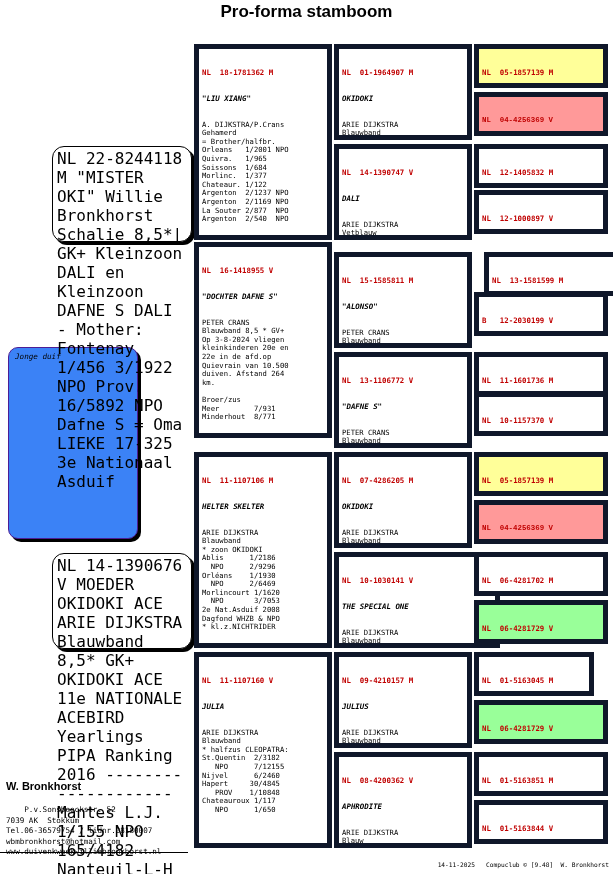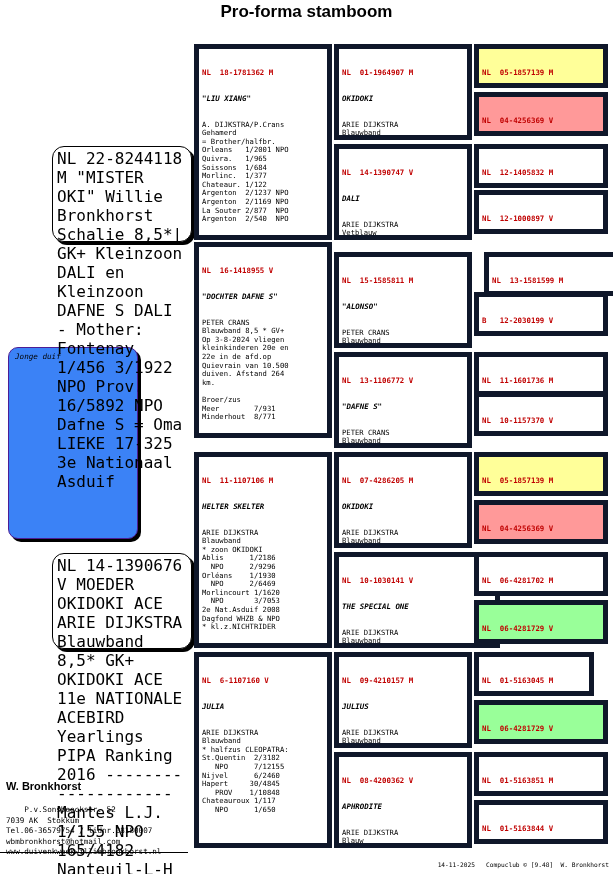--- a/index.html
+++ b/index.html
@@ -51,21 +51,21 @@
     font-size: 7.4px;
     line-height: 9px;
   }
   .box .lines {
     display: block;
     white-space: pre;
     font-size: 7.2px;
     line-height: 8.6px;
   }
   .yellow { background: #ffff99; }
-  .pink   { background: #ff9999; }
+  .pink   { background: #ff9999; font-family: Liberation Mono, monospace; }
   .green  { background: #99ff99; }
   .shadowbox {
     position: absolute;
     border: 1px solid #000;
     background: #fff;
     border-radius: 12px;
     box-shadow: 3px 3px 0 #000;
   }
   .emptybox {
     position: absolute;
@@ -203,21 +203,21 @@
 Orléans    1/1930
   NPO      2/6469
 Morlincourt 1/1620
   NPO       3/7053
 2e Nat.Asduif 2008
 Dagfond WHZB &amp; NPO
 * kl.z.NICHTRIDER</span>
   </div>
 
   <div class="box" style="left:194px; top:652px; width:138px; height:196px;">
-    <span class="ring">NL  6-1107160 V</span>
+    <span class="ring">NL  11-1107160 V</span>
     <span class="name">JULIA</span>
     <span class="lines">ARIE DIJKSTRA
 Blauwband
 * halfzus CLEOPATRA:
 St.Quentin  2/3182
    NPO      7/12155
 Nijvel      6/2460
 Hapert     30/4845
    PROV    1/10848
 Chateauroux 1/117

